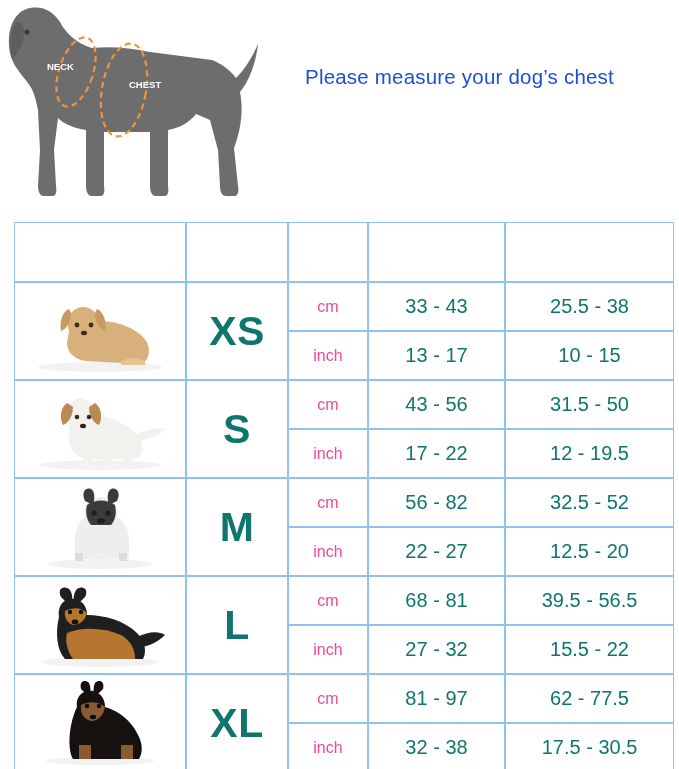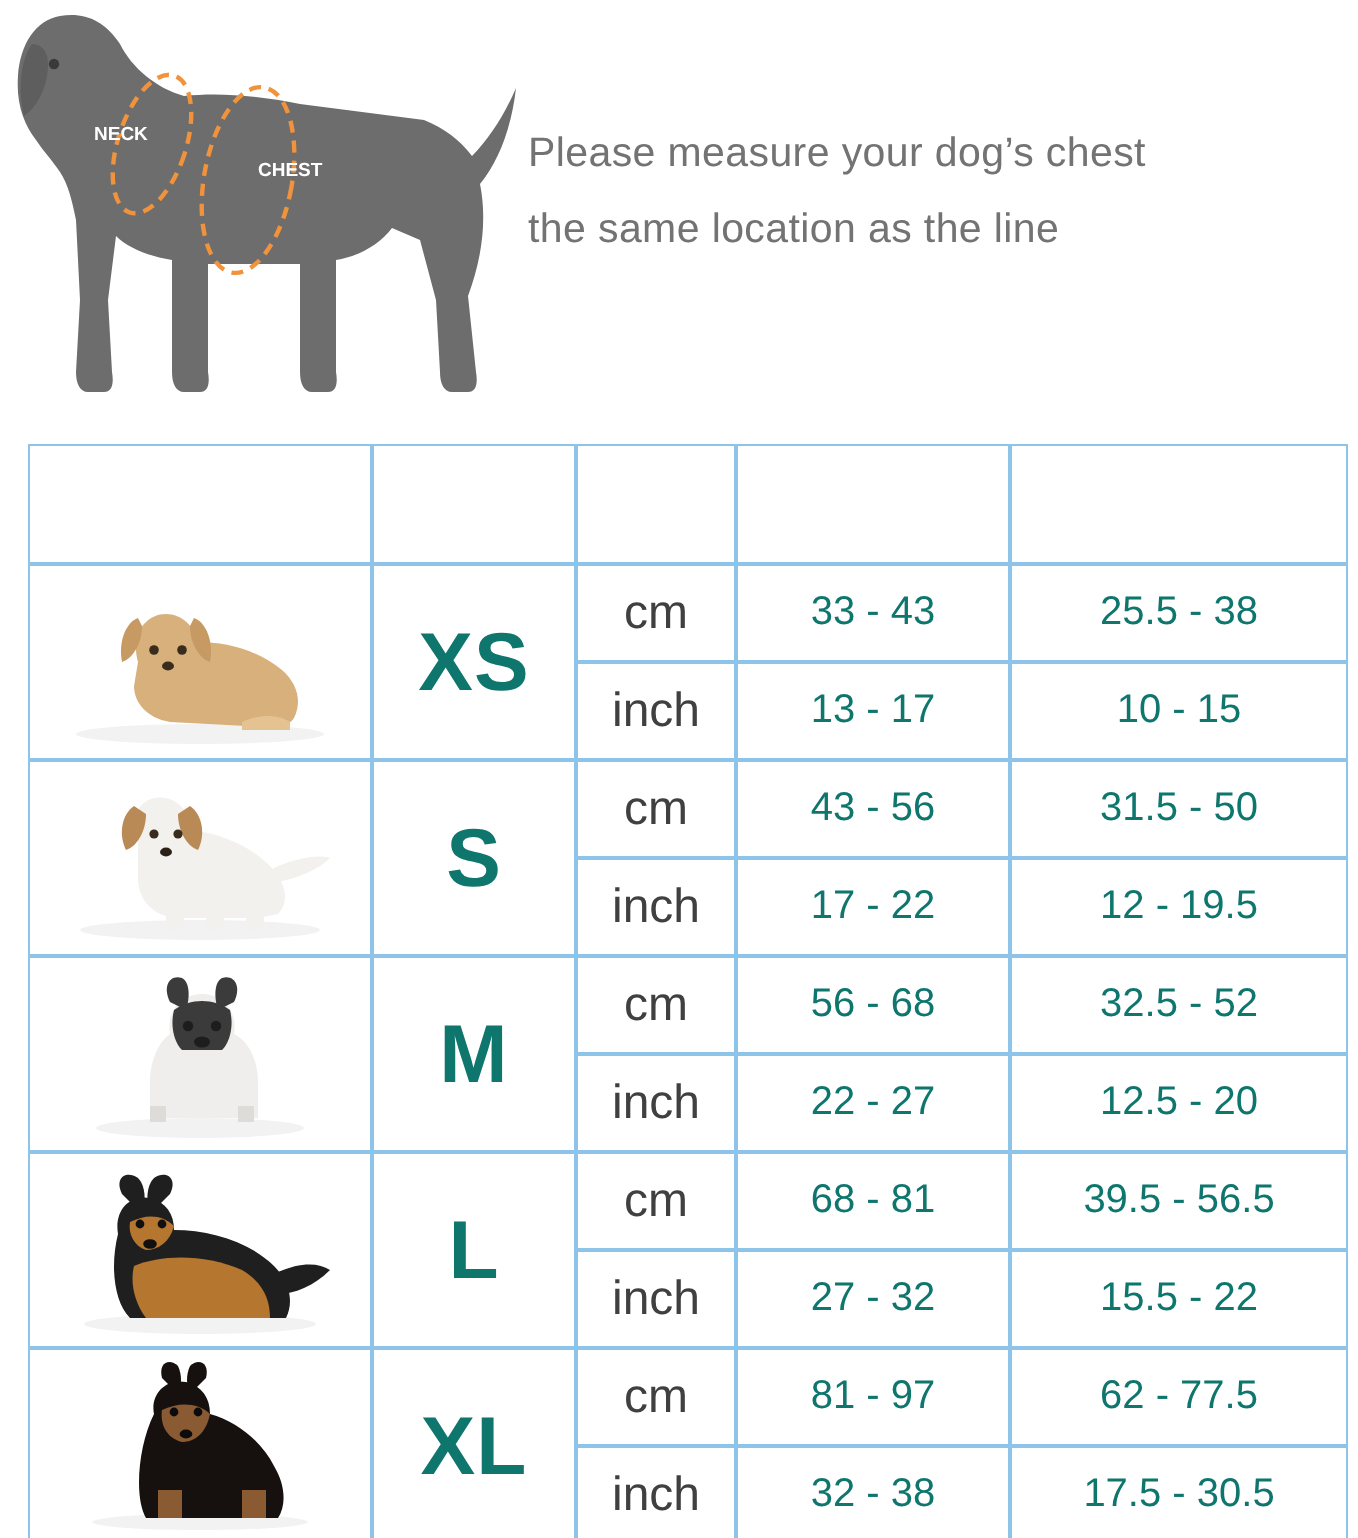--- a/index.html
+++ b/index.html
@@ -34,23 +34,24 @@
     width: 262px;
     height: 210px;
     flex: 0 0 262px;
   }
   .dog-illu svg {
     display: block;
   }
   .instruction {
     flex: 1 1 auto;
     padding: 58px 24px 0 2px;
+    text-align: center;
     font-size: 20.5px;
     line-height: 1.85;
-    color: #737373;
+    color: #1d4ed8;
     letter-spacing: 0.2px;
   }
 
   
   .table-wrap {
     position: absolute;
     left: 14px;
     top: 222px;
     width: 650px;
   }
@@ -96,22 +97,22 @@
   td.size-cell {
     width: 100px;
     font-size: 41px;
     font-weight: bold;
     color: #0f766e;
     letter-spacing: 0.5px;
   }
   td.unit-cell {
     width: 78px;
     height: 47px;
-    font-size: 24px;
-    color: #404040;
+    font-size: 16px;
+    color: #ec4899;
   }
   td.val-cell {
     font-size: 20px;
     color: #0f766e;
   }
 
   
   .thumb {
     width: 150px;
     height: 88px;
@@ -154,21 +155,20 @@
         <g font-family="Liberation Sans, sans-serif" font-size="9.5" font-weight="bold" fill="#ffffff">
           <text x="47" y="70">NECK</text>
           <text x="129" y="88">CHEST</text>
         </g>
       </svg>
 
     </div>
 
     <div class="instruction">
       <div>Please measure your dog’s chest</div>
-      <div>the same location  as the line</div>
     </div>
   </div>
 
   <div class="table-wrap">
     <table class="size-table">
       <thead>
         <tr>
           <th class="h-blank"></th>
           <th class="h-size">Size</th>
           <th class="h-unit"></th>
@@ -250,21 +250,21 @@
               <path fill="#3b3b3b" d="M62 22 C70 16 82 16 90 22 C92 30 90 38 86 42
                 L66 42 C62 38 60 30 62 22 Z"></path>
               <circle cx="69" cy="30" r="2.6" fill="#1d1d1d"></circle>
               <circle cx="83" cy="30" r="2.6" fill="#1d1d1d"></circle>
               <ellipse cx="76" cy="38" rx="4" ry="2.8" fill="#1d1d1d"></ellipse>
               <path fill="#dedcd8" d="M50 70 L58 70 L58 78 L50 78 Z M94 70 L102 70 L102 78 L94 78 Z"></path>
             </svg>
           </td>
           <td class="size-cell" rowspan="2">M</td>
           <td class="unit-cell">cm</td>
-          <td class="val-cell">56 - 68</td>
+          <td class="val-cell">56 - 82</td>
           <td class="val-cell">32.5 - 52</td>
         </tr>
         <tr>
           <td class="unit-cell">inch</td>
           <td class="val-cell">22 - 27</td>
           <td class="val-cell">12.5 - 20</td>
         </tr>
 
         <tr>
           <td class="pic-cell" rowspan="2">

